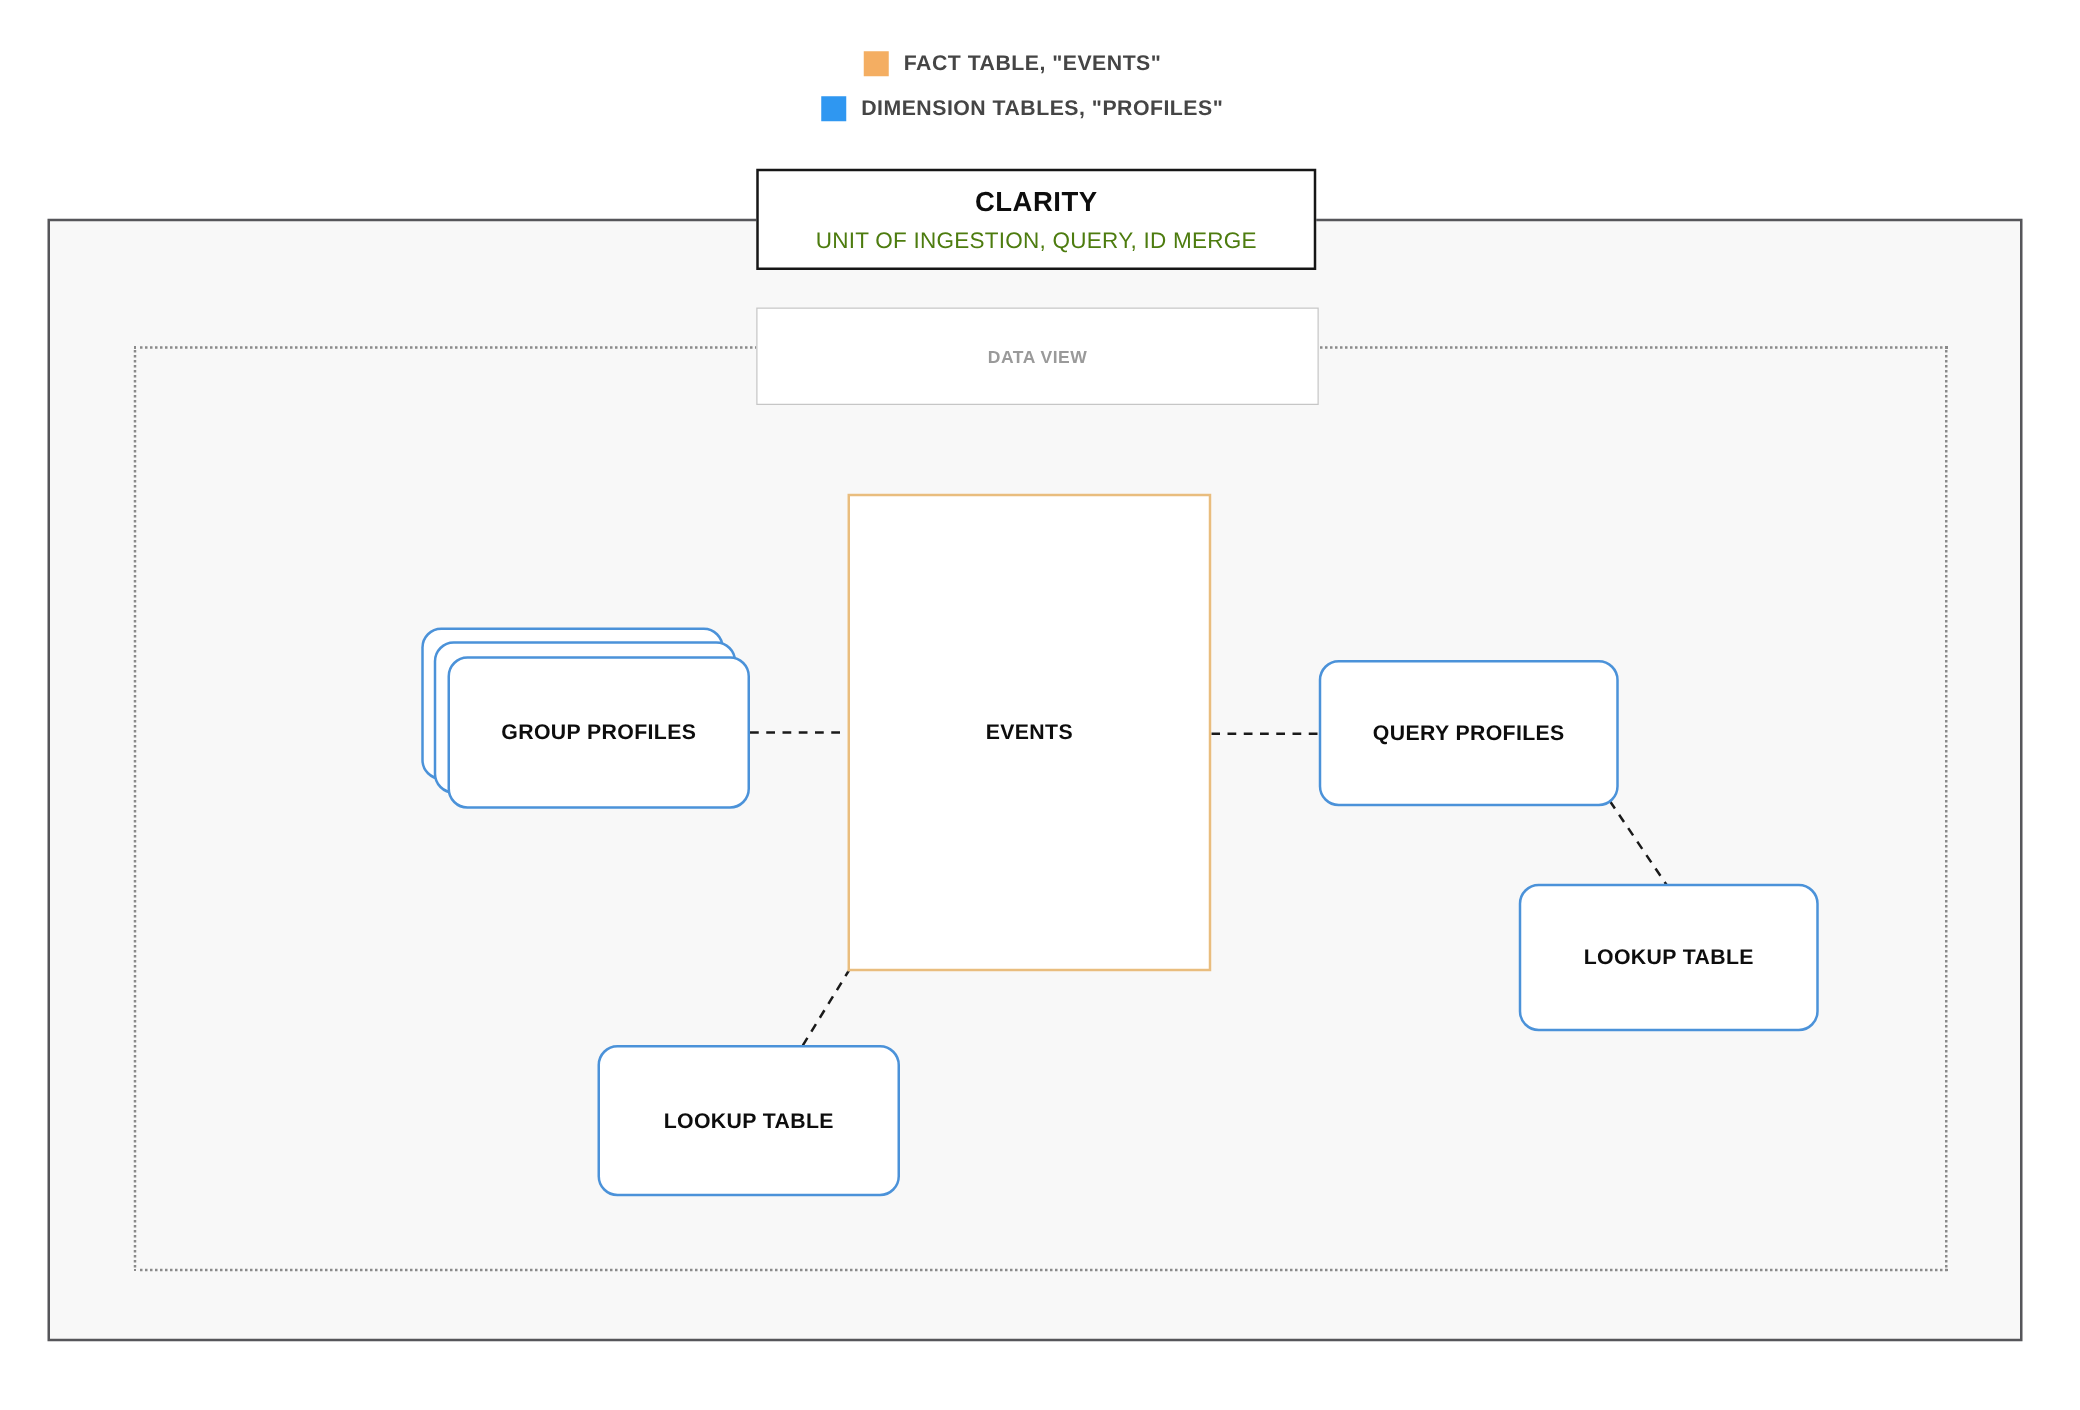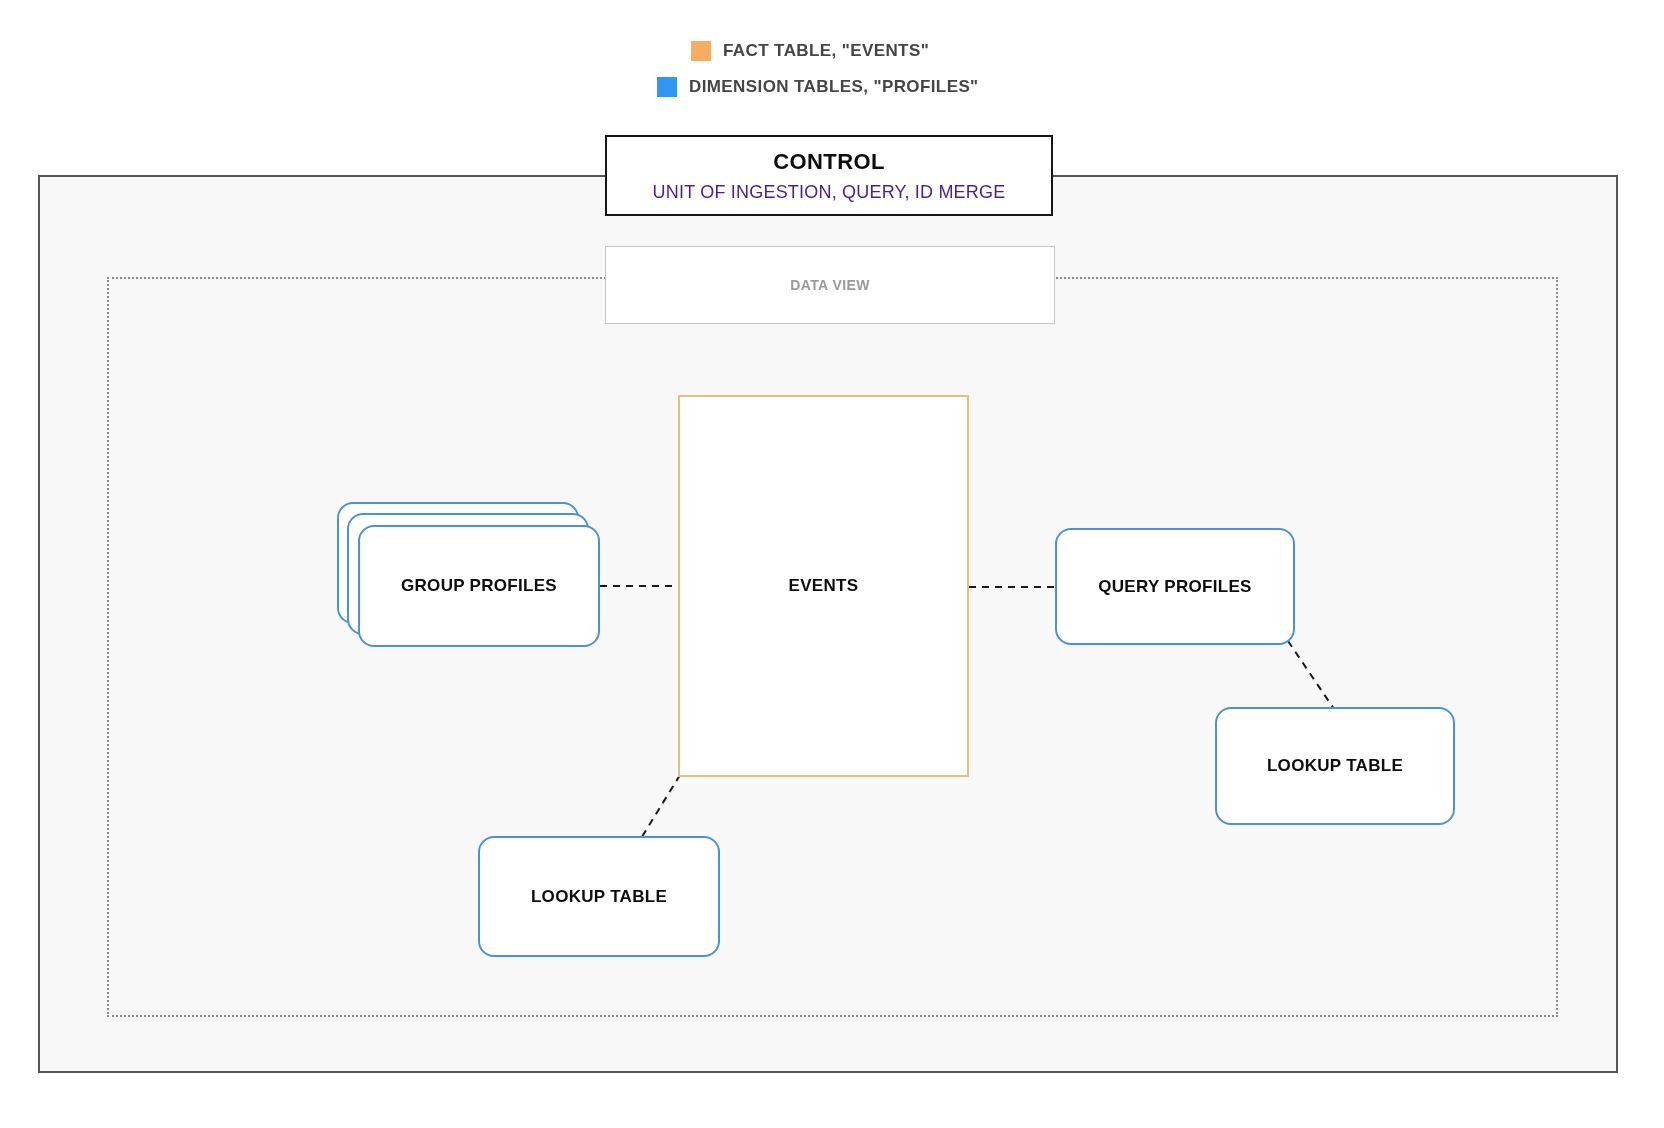--- a/index.html
+++ b/index.html
@@ -74,21 +74,21 @@
     border: 2.5px solid #161616;
   }
   .project-box .box-title {
     font-size: 22px;
     font-weight: bold;
     letter-spacing: 0.4px;
     color: #0d0d0d;
   }
   .project-box .box-subtitle {
     font-size: 18px;
-    color: #4c1d95;
+    color: #4d7c0f;
     letter-spacing: 0.2px;
   }
   .dataview-box {
     left: 605px; top: 246px;
     width: 450px; height: 78px;
     border: 1px solid #c6c6c6;
   }
   .dataview-box .box-title {
     font-size: 14px;
     font-weight: bold;
@@ -196,21 +196,21 @@
 
   <div class="node dim-node lookup-right-node">
     <span class="node-label">LOOKUP TABLE</span>
   </div>
 
   <div class="node dim-node lookup-bottom-node">
     <span class="node-label">LOOKUP TABLE</span>
   </div>
 
   <div class="title-box project-box">
-    <div class="box-title">CONTROL</div>
+    <div class="box-title">CLARITY</div>
     <div class="box-subtitle">UNIT OF INGESTION, QUERY, ID MERGE</div>
   </div>
 
   <div class="title-box dataview-box">
     <div class="box-title">DATA VIEW</div>
   </div>
 
 </div>
 
 </body></html>

